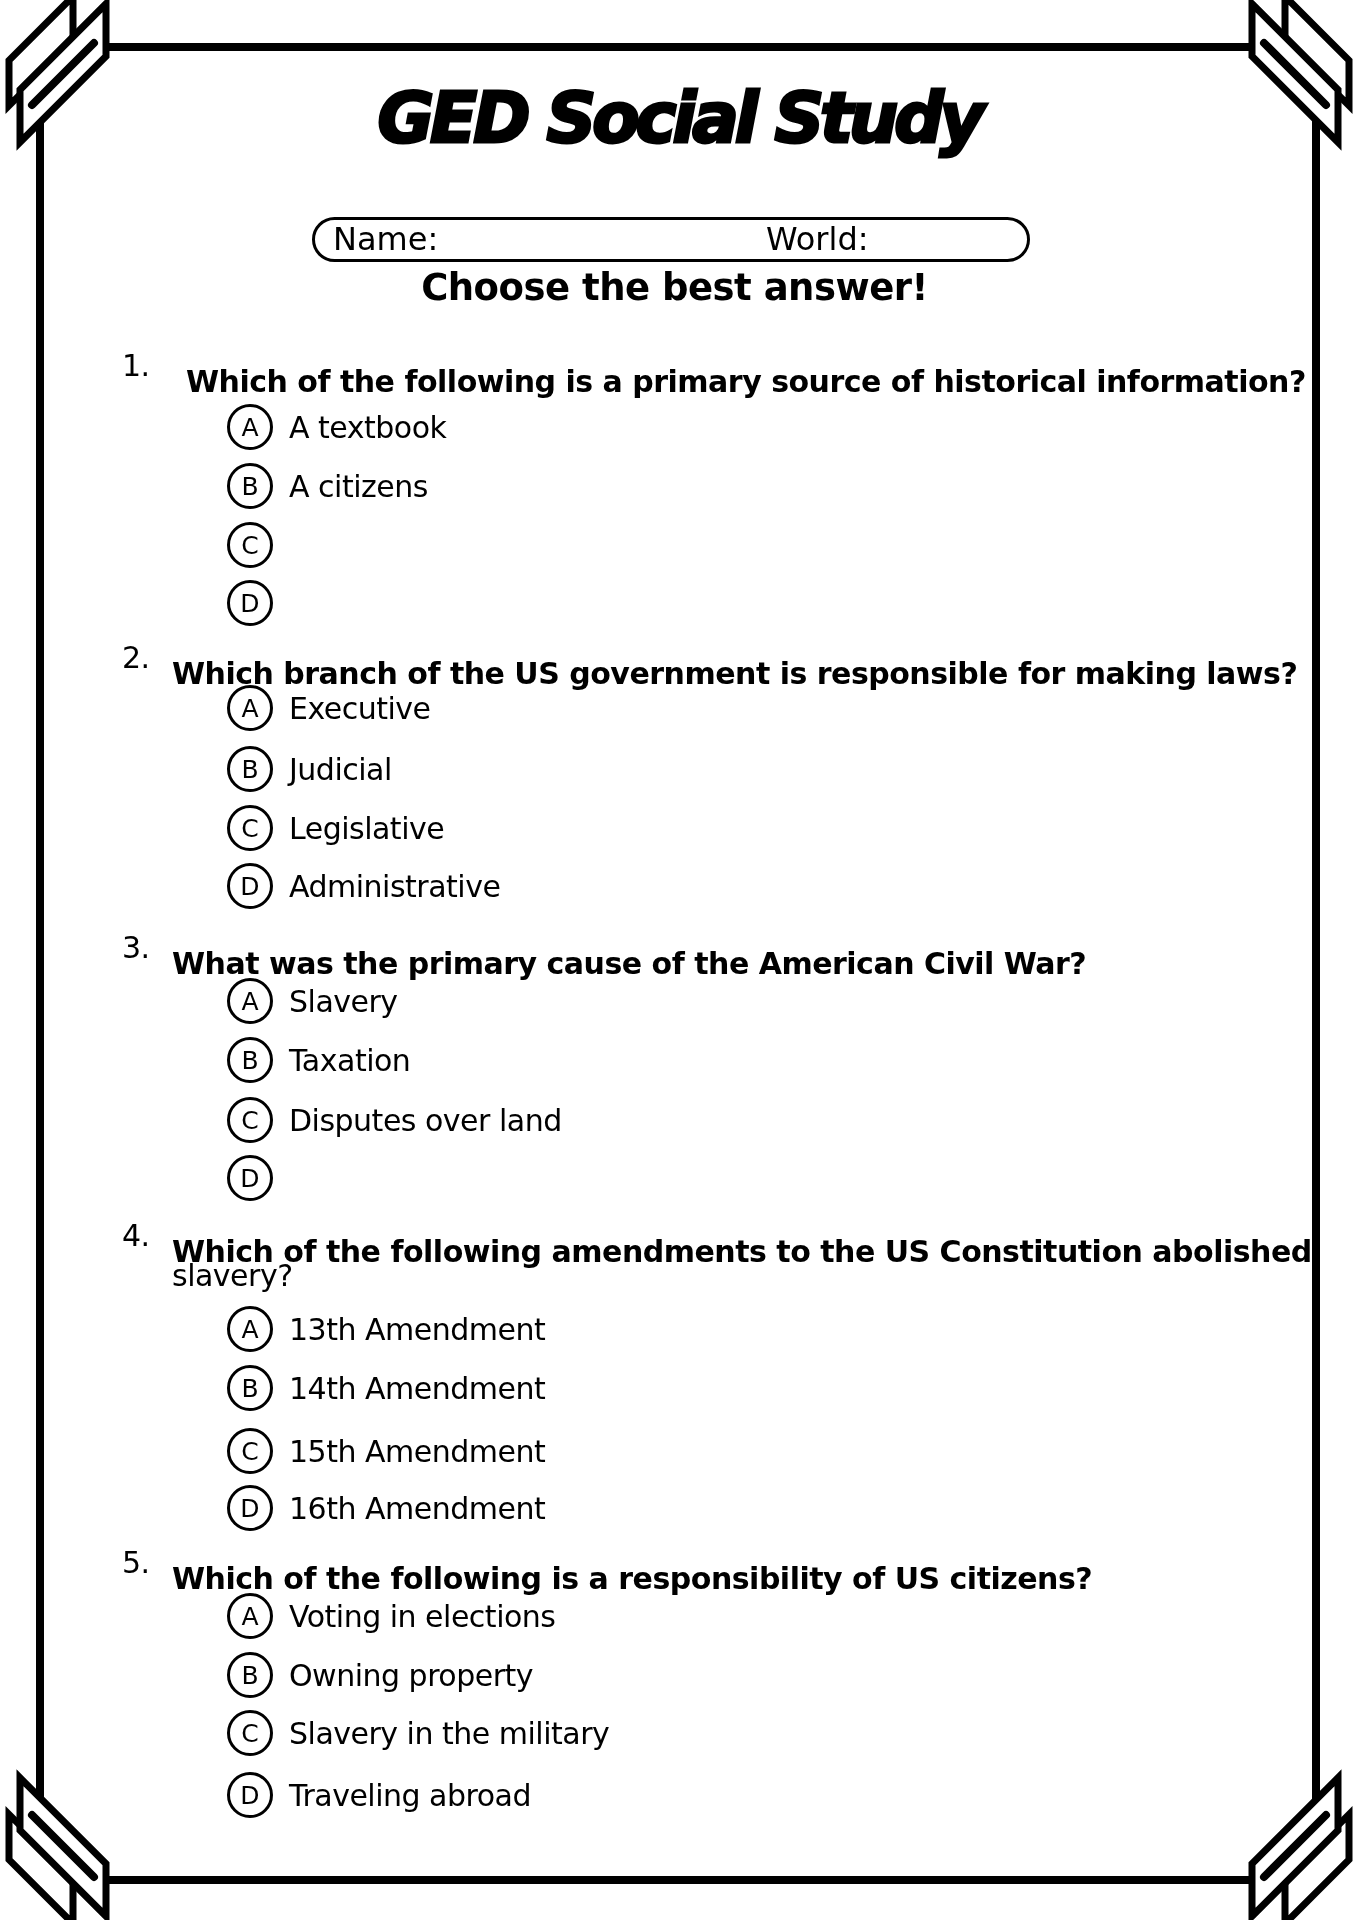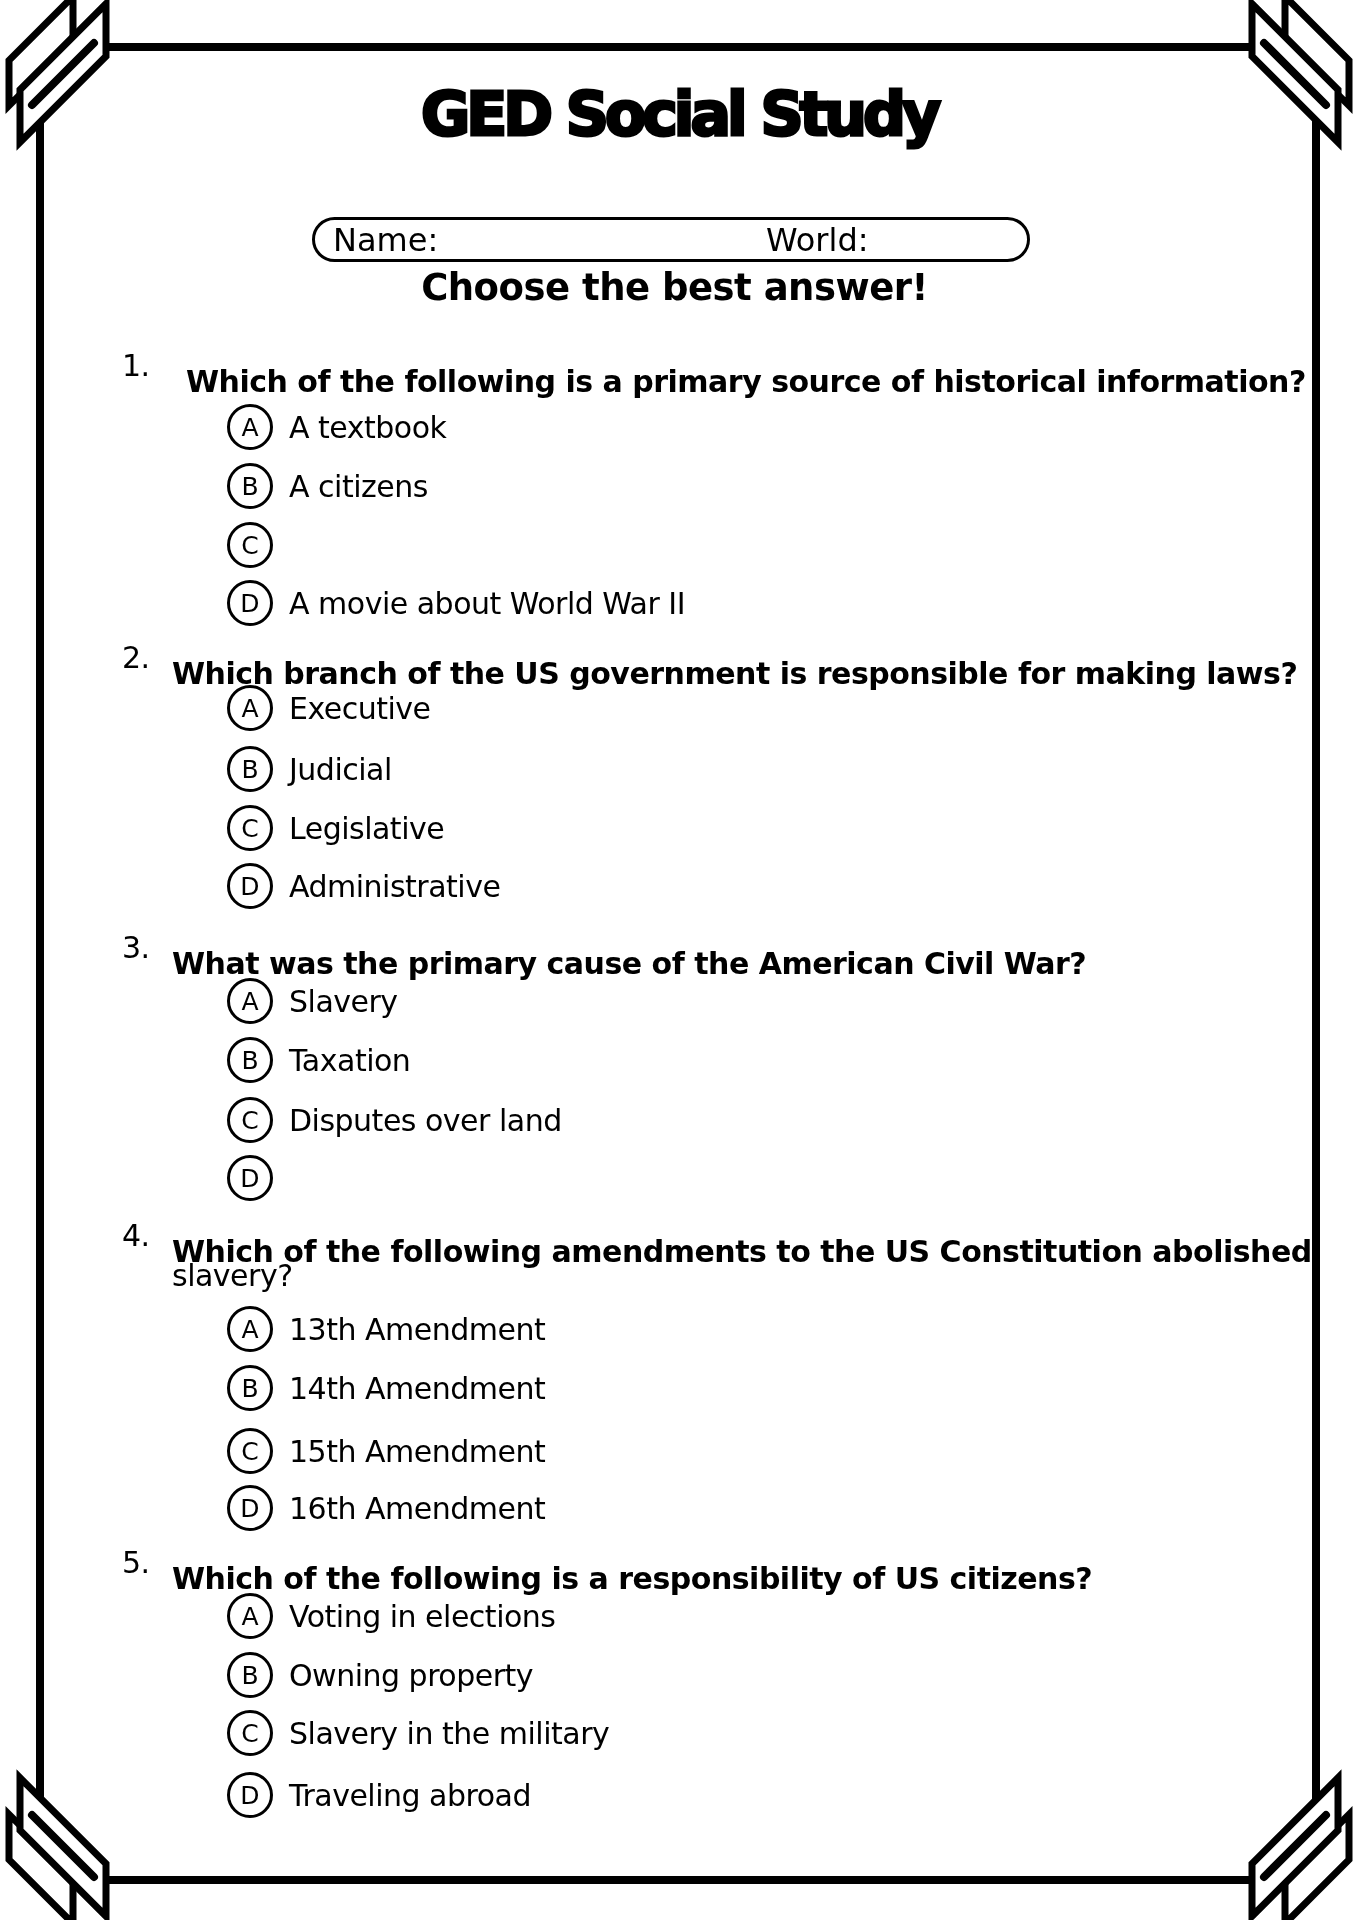--- a/index.html
+++ b/index.html
@@ -15,28 +15,28 @@
   }
   
   .corner{position:absolute;width:170px;height:170px;}
   .corner.tl{left:-15px;top:-5px;}
   .corner.tr{right:-15px;top:-5px;transform:scaleX(-1);}
   .corner.bl{left:-15px;bottom:-5px;transform:scaleY(-1);}
   .corner.br{right:-15px;bottom:-5px;transform:scale(-1,-1);}
   
   .title{
     position:absolute;top:84px;left:0;right:0;text-align:center;
-    font-size:60px;font-weight:bold;letter-spacing:-4px;line-height:1;
+    font-size:69px;font-weight:bold;letter-spacing:-4px;line-height:1;font-style:italic;
     -webkit-text-stroke:3px #000;
   }
   
   .namedate{
     position:absolute;left:312px;top:217px;width:718px;height:45px;
     border:3px solid #000;border-radius:25px;box-sizing:border-box;
-    display:flex;align-items:center;font-size:32px;
+    display:flex;align-items:flex-start;font-size:32px;
   }
   .name-label{margin-left:18px;}
   .date-label{position:absolute;left:451px;}
   .fill-blank{flex:1;height:100%;}
   
   .instruction{
     position:absolute;top:266px;left:0;right:9px;text-align:center;
     font-size:37px;font-weight:bold;letter-spacing:-0.5px;
   }
   
@@ -107,21 +107,20 @@
   </div>
   <div class="opt o2">
     <span class="bubble">B</span>
     <span class="opt-text">A citizens</span>
   </div>
   <div class="opt o3">
     <span class="bubble">C</span>
   </div>
   <div class="opt o4">
     <span class="bubble">D</span>
-    <span class="opt-text">A movie about World War II</span>
   </div>
 </div>
 
 <div class="q q2">
   <span class="qnum">2.</span>
   <span class="qtext">Which branch of the US government is responsible for making laws?</span>
   <div class="opt o1">
     <span class="bubble">A</span>
     <span class="opt-text">Executive</span>
   </div>

